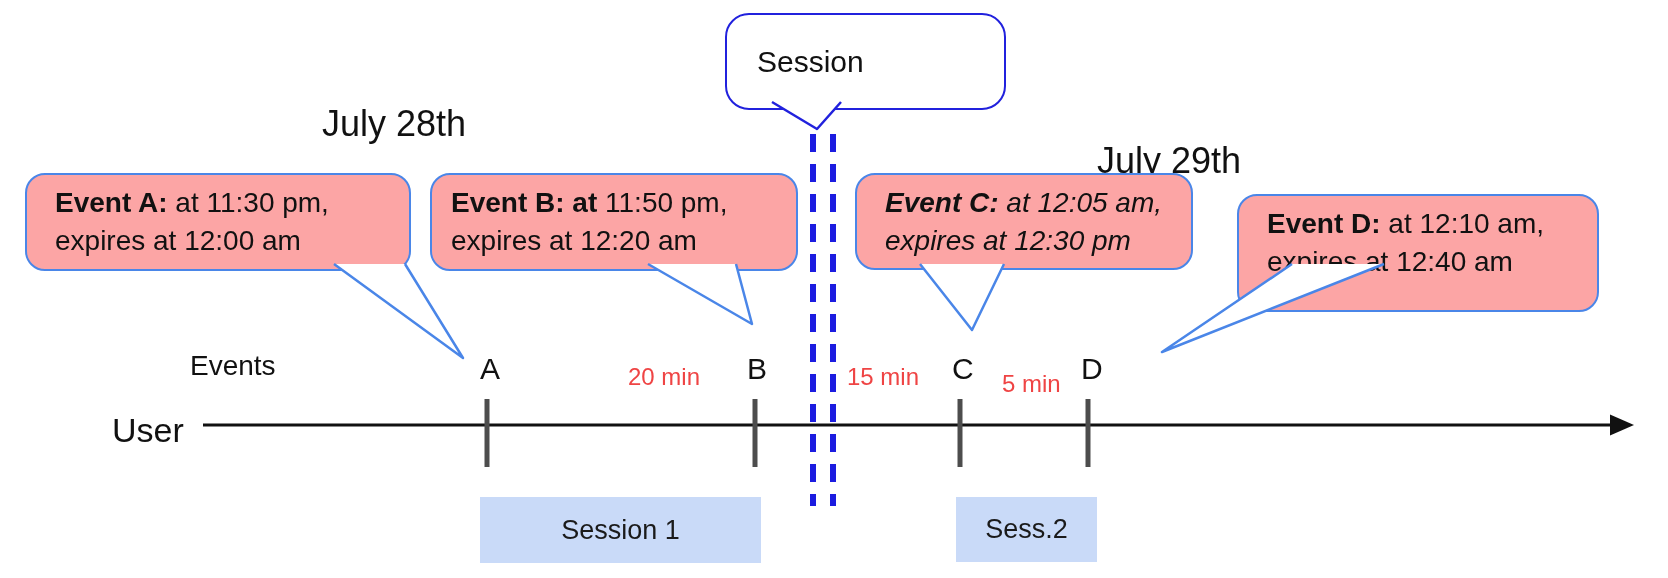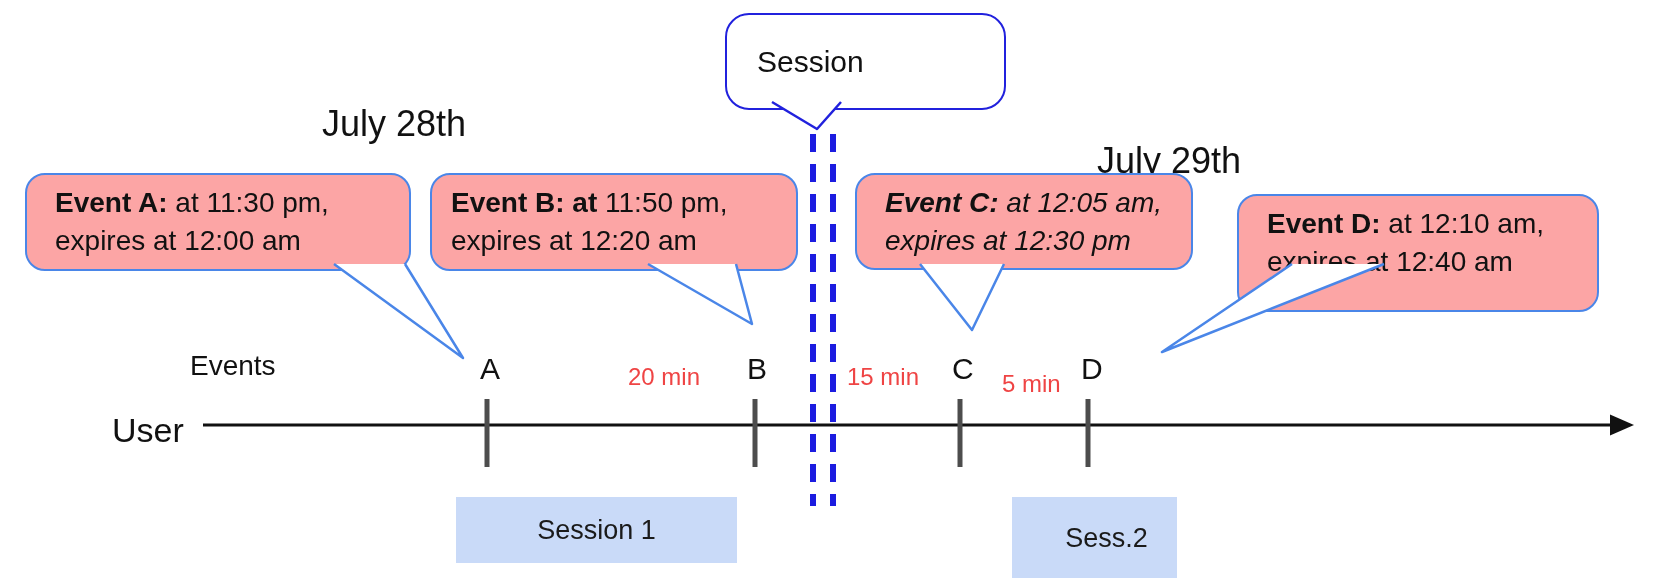--- a/index.html
+++ b/index.html
@@ -45,22 +45,22 @@
   .gap-label { position:absolute; font-size:24px; color:#ef4444; z-index:1; }
   #gap-0 { left:628px;  top:363px; }
   #gap-1 { left:847px;  top:363px; }
   #gap-2 { left:1002px; top:370px; }
 
   .session {
     position:absolute; background:#c9daf8; z-index:1;
     display:flex; align-items:center; justify-content:center;
     font-size:27px; color:#1a1a1a;
   }
-  #session-1 { left:456px; top:497px; width:281px; height:66px; }
-  #session-2 { left:1012px; top:497px; width:141px; height:82px;padding-left:24px; }
+  #session-1 { left:480px; top:497px; width:281px; height:66px; }
+  #session-2 { left:956px; top:497px; width:141px; height:65px; }
 </style>
 </head>
 <body>
 
 <div class="canvas">
 
   <div class="date" id="date-left">July 28th</div>
   <div class="date" id="date-right">July 29th</div>
 
   <div class="midnight">

